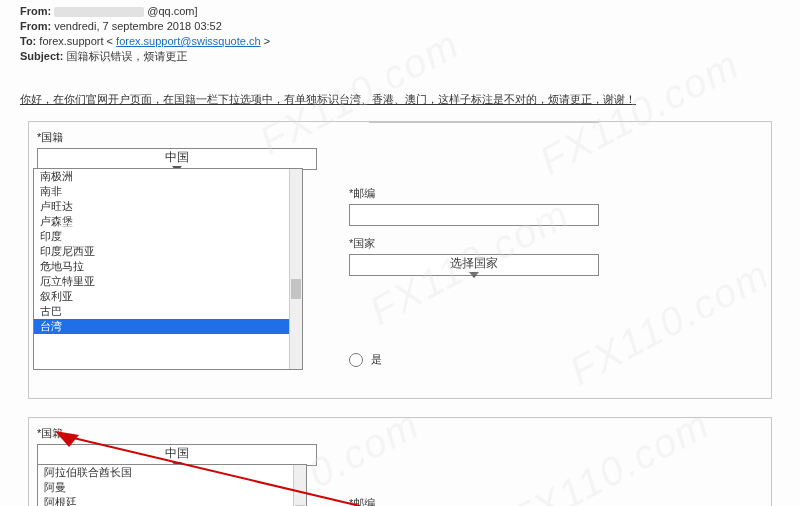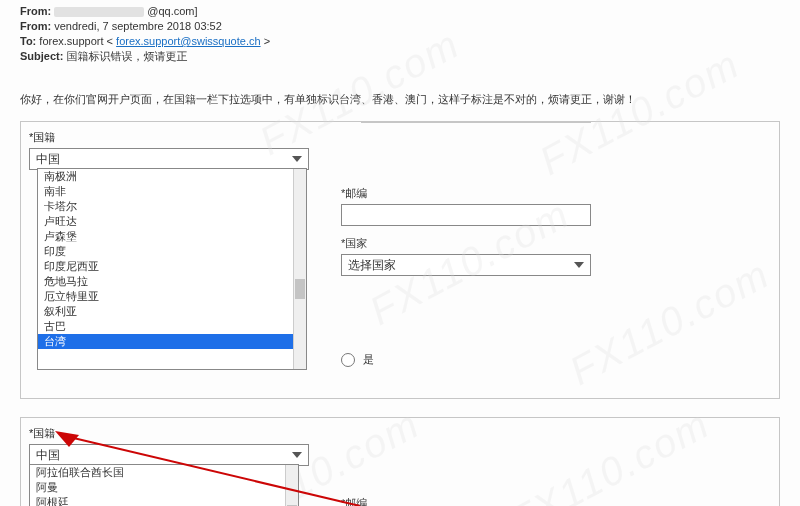--- a/index.html
+++ b/index.html
@@ -47,25 +47,26 @@
     display: inline-block;
     width: 90px; height: 10px;
     background: #e2e2e2;
     border-radius: 2px;
     vertical-align: middle;
   }
 
   .body-text {
     padding: 28px 20px 8px 20px;
     font-size: 11px;
+    text-decoration: underline;
   }
 
   
   .panel-wrap {
-    padding: 0 20px;
+    padding: 0 28px;
     position: relative;
   }
   .outer-box {
     border: 1px solid #c6c6c6;
     margin-top: 6px;
     padding: 6px 8px 10px 8px;
     position: relative;
   }
   .label { font-size: 11px; margin: 2px 0 3px 0; }
   .label .ast { color: #222; }
@@ -73,20 +74,21 @@
     border: 1px solid #888;
     height: 22px;
     display: flex;
     align-items: center;
     justify-content: space-between;
     padding: 0 6px;
     font-size: 12px;
     background: #fff;
     box-sizing: border-box;
     position: relative;
+    flex-direction: column;
   }
   .select .arrow {
     width: 0; height: 0;
     border-left: 5px solid transparent;
     border-right: 5px solid transparent;
     border-top: 6px solid #555;
   }
   .picker-select { width: 280px; }
   .select-country { width: 250px; }
 
@@ -205,27 +207,26 @@
       <div class="inline-cut" style="left:340px; top:0; width:230px;"></div>
 
       <div class="label">
         <span class="ast">*国籍</span>
       </div>
       <div class="select picker-select">
         <span>中国</span>
         <span class="arrow"></span>
       </div>
 
-      <div class="dropdown-list" id="dd1" style="left:16px; top:46px; height:200px;">
+      <div class="dropdown-list" id="dd1" style="left:4px; top:46px; height:200px;">
         <div class="scroll">
           <div class="thumb" style="top:110px; height:20px;"></div>
         </div>
       <div class="opt">南极洲</div>
           <div class="opt">南非</div>
-          <div class="opt">卡塔尔</div>
           <div class="opt">卢旺达</div>
           <div class="opt">卢森堡</div>
           <div class="opt">印度</div>
           <div class="opt">印度尼西亚</div>
           <div class="opt">危地马拉</div>
           <div class="opt">厄立特里亚</div>
           <div class="opt">叙利亚</div>
           <div class="opt">古巴</div>
           <div class="opt sel">台湾</div>
         </div>

